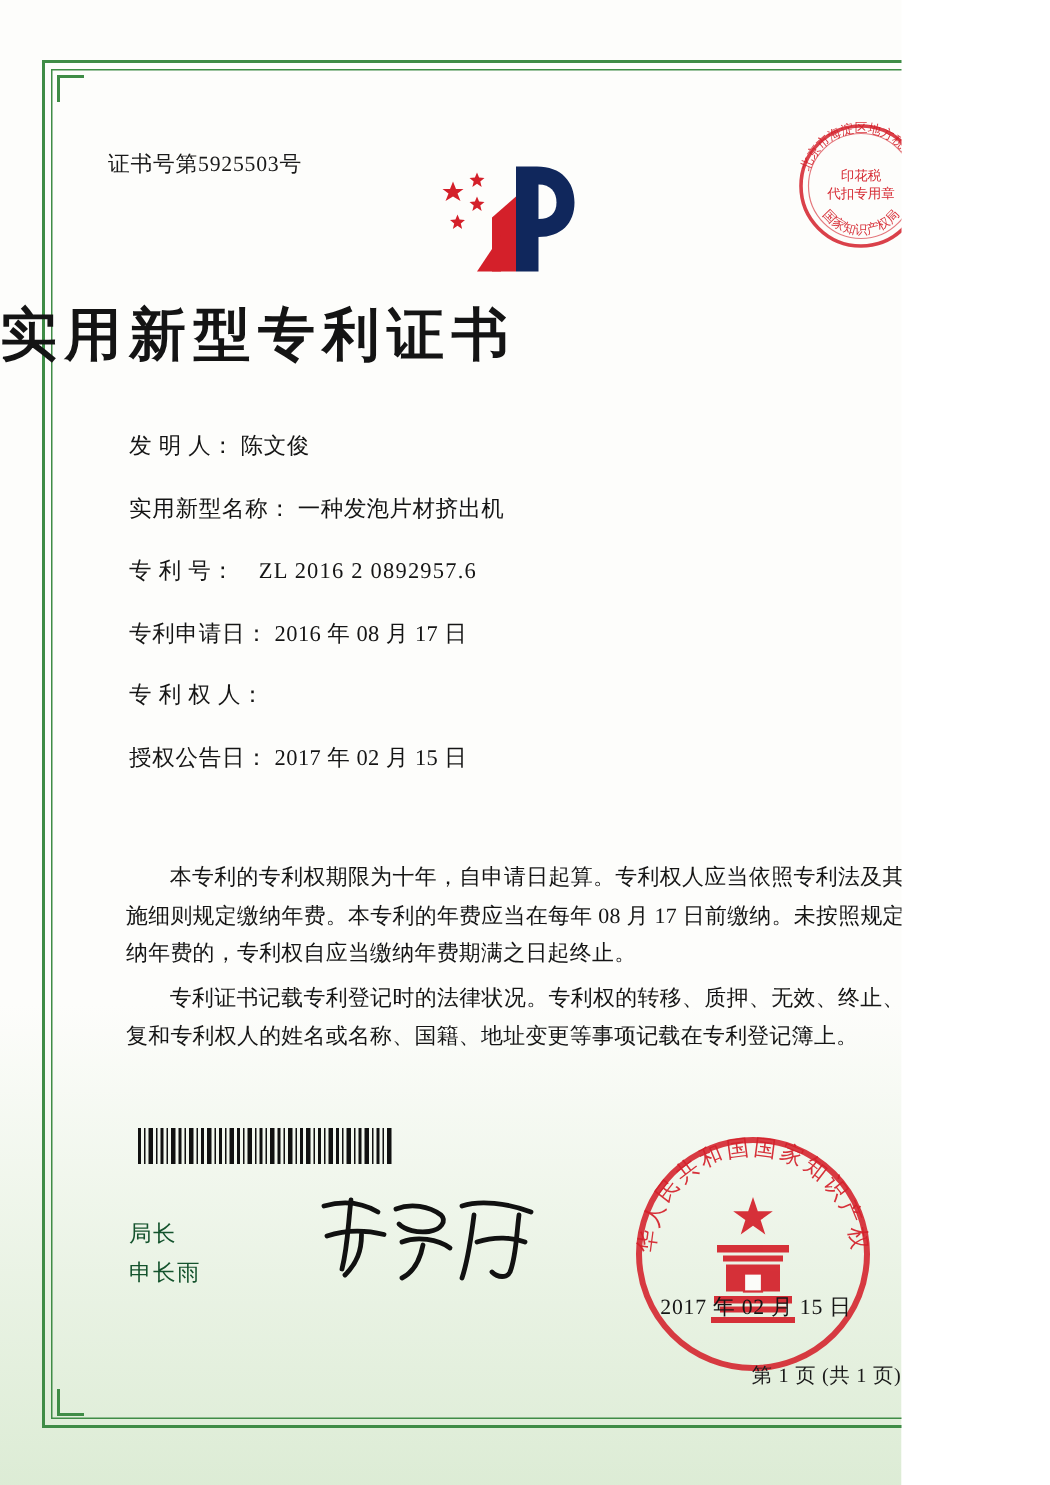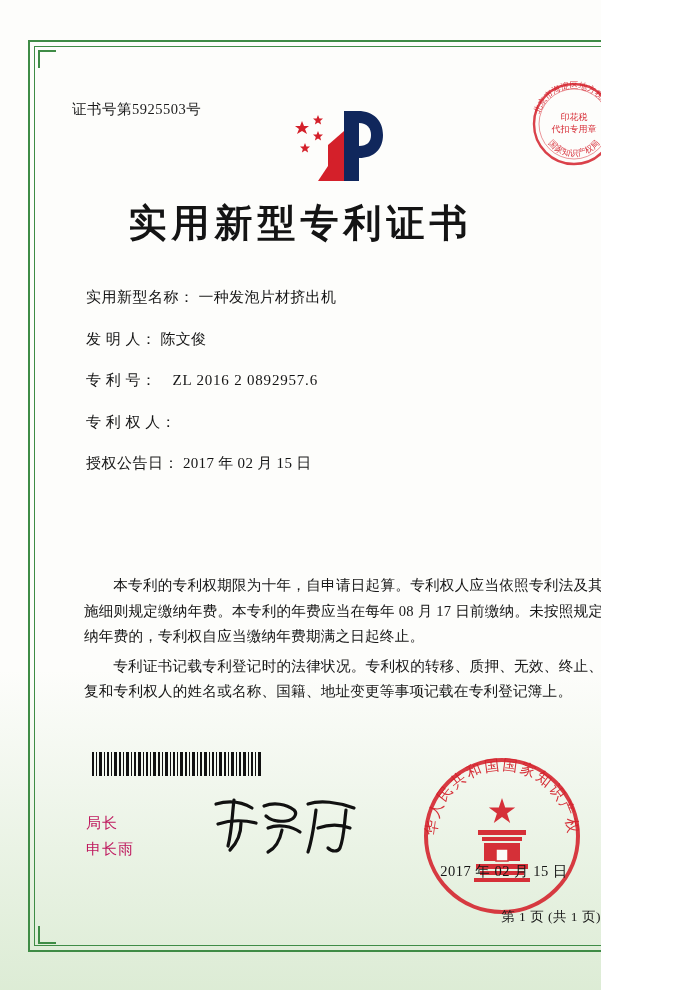--- a/index.html
+++ b/index.html
@@ -79,21 +79,20 @@
   .stamp-top {
     position: absolute;
     left: 528px; top: 78px;
     width: 92px; height: 92px;
   }
 
   
   .cert-title {
     position: absolute;
     left: 0; right: 0; top: 198px;
-    text-align: center;
     font-family: Liberation Sans, sans-serif;
     font-weight: bold;
     font-size: 38px;
     letter-spacing: 5px;
     color: #141414;
   }
 
   
   .fields {
     position: absolute;
@@ -143,21 +142,21 @@
     left: 92px; top: 752px;
     width: 170px; height: 24px;
   }
 
   
   .sig-label {
     position: absolute;
     left: 86px; top: 810px;
     font-size: 15px;
     line-height: 26px;
-    color: #be185d;
+    color: #14532d;
     letter-spacing: 1px;
   }
   .sig-hand {
     position: absolute;
     left: 208px; top: 790px;
     width: 160px; height: 70px;
     font-family: "DejaVu Serif", serif;
     font-size: 44px;
     font-style: italic;
     color: #111;
@@ -237,30 +236,34 @@
       </text>
       <text x="46" y="42" font-size="9" fill="#d4202a" text-anchor="middle" font-family="DejaVu Sans, sans-serif" opacity="0.95">印花税</text>
       <text x="46" y="54" font-size="9" fill="#d4202a" text-anchor="middle" font-family="DejaVu Sans, sans-serif" opacity="0.95">代扣专用章</text>
     </svg>
   </div>
 
   <div class="cert-title">实用新型专利证书</div>
 
   <div class="fields">
     <div class="field-row">
+      <span class="field-label">发 明 人：</span>
+      <span class="field-value">陈文俊</span>
+    </div>
+    <div class="field-row">
       <span class="field-label">实用新型名称：</span>
       <span class="field-value">一种发泡片材挤出机</span>
     </div>
     <div class="field-row">
-      <span class="field-label">发 明 人：</span>
-      <span class="field-value">陈文俊</span>
-    </div>
-    <div class="field-row">
       <span class="field-label">专 利 号：</span>
       <span class="field-value mono">ZL 2016 2 0892957.6</span>
+    </div>
+    <div class="field-row">
+      <span class="field-label">专利申请日：</span>
+      <span class="field-value">2016 年 08 月 17 日</span>
     </div>
     <div class="field-row">
       <span class="field-label">专 利 权 人：</span>
     </div>
     <div class="field-row">
       <span class="field-label">授权公告日：</span>
       <span class="field-value">2017 年 02 月 15 日</span>
     </div>
   </div>
 

